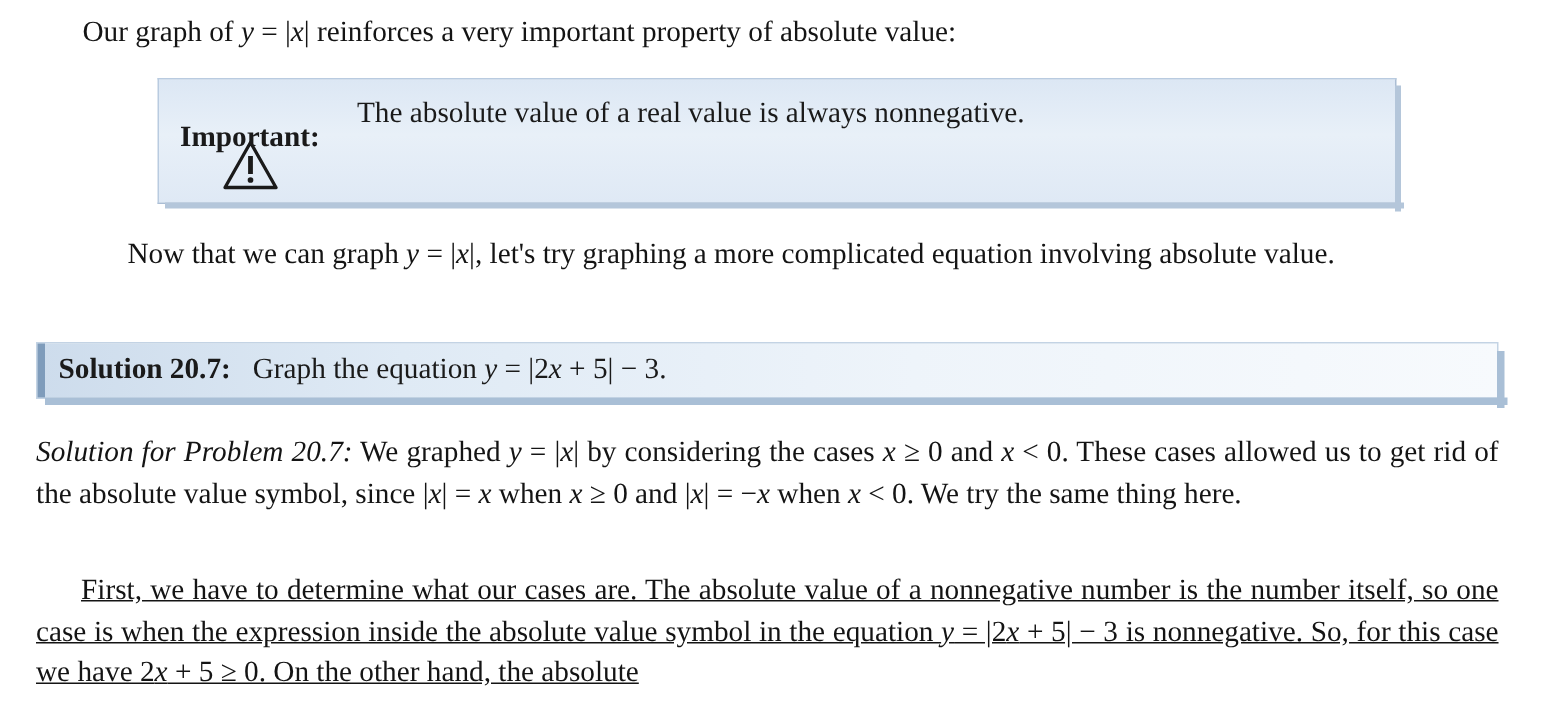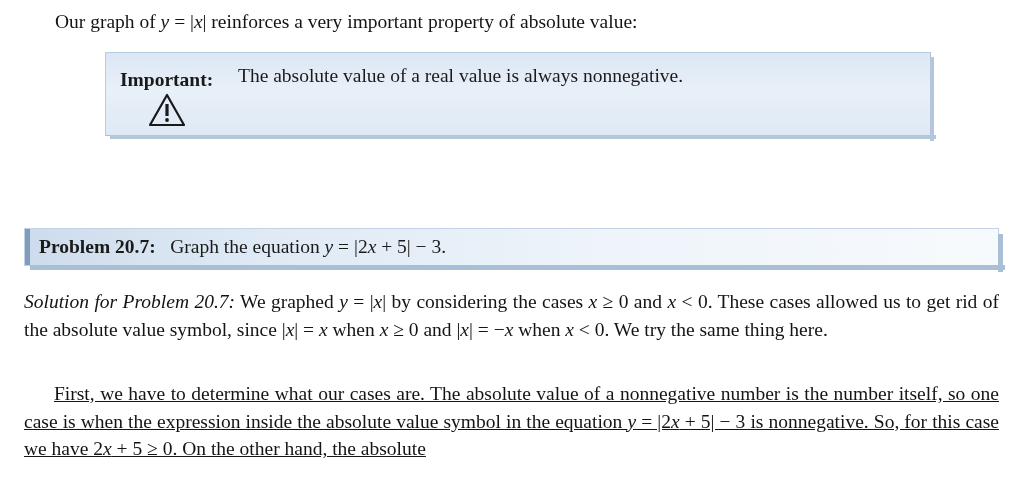--- a/index.html
+++ b/index.html
@@ -63,21 +63,21 @@
     position: absolute;
     left: 4px;
     bottom: -4px;
     width: 826px;
     height: 4px;
     background: #b4c6da;
   }
   .imp-label {
     position: absolute;
     left: 14px;
-    top: 16px;
+    top: 28px;
     font-weight: bold;
     font-size: 19.5px;
   }
   .imp-text {
     position: absolute;
     left: 132px;
     top: 12px;
     font-size: 19.5px;
   }
   .warn-icon {
@@ -173,27 +173,30 @@
     <div class="imp-text">The absolute value of a real value is always nonnegative.</div>
     <div class="warn-icon">
       <svg width="38" height="34" viewBox="0 0 38 34">
         <path d="M19 2 L36 32 L2 32 Z" fill="none" stroke="#1a1a1a" stroke-width="2.2" stroke-linejoin="round"></path>
         <rect x="17.4" y="11" width="3.2" height="12" fill="#1a1a1a"></rect>
         <circle cx="19" cy="27" r="1.9" fill="#1a1a1a"></circle>
       </svg>
     </div>
   </div>
 
+  <div class="para indent" id="now-that">
+    Now that we can graph <span class="math">y</span> = |<span class="math">x</span>|, let's try graphing a more complicated equation involving absolute value.
+  </div>
 
   <div id="problem-box">
     <div class="left-bar"></div>
     <div class="shadow-r"></div>
     <div class="shadow-b"></div>
     <div class="problem-text">
-      <b>Problem 20.7:</b>
+      <b>Solution 20.7:</b>
       &nbsp; Graph the equation <span class="math">y</span> = |2<span class="math">x</span> + 5| − 3.
     </div>
   </div>
 
   <div class="para" id="solution-para">
     <i>Solution for Problem 20.7:</i>
     We graphed <span class="math">y</span> = |<span class="math">x</span>| by considering the cases <span class="math">x</span> ≥ 0 and <span class="math">x</span> &lt; 0. These cases allowed us to get rid of the absolute value symbol, since |<span class="math">x</span>| = <span class="math">x</span> when <span class="math">x</span> ≥ 0 and |<span class="math">x</span>| = −<span class="math">x</span> when <span class="math">x</span> &lt; 0. We try the same thing here.
   </div>
 
   <div class="para indent" id="first-para">

